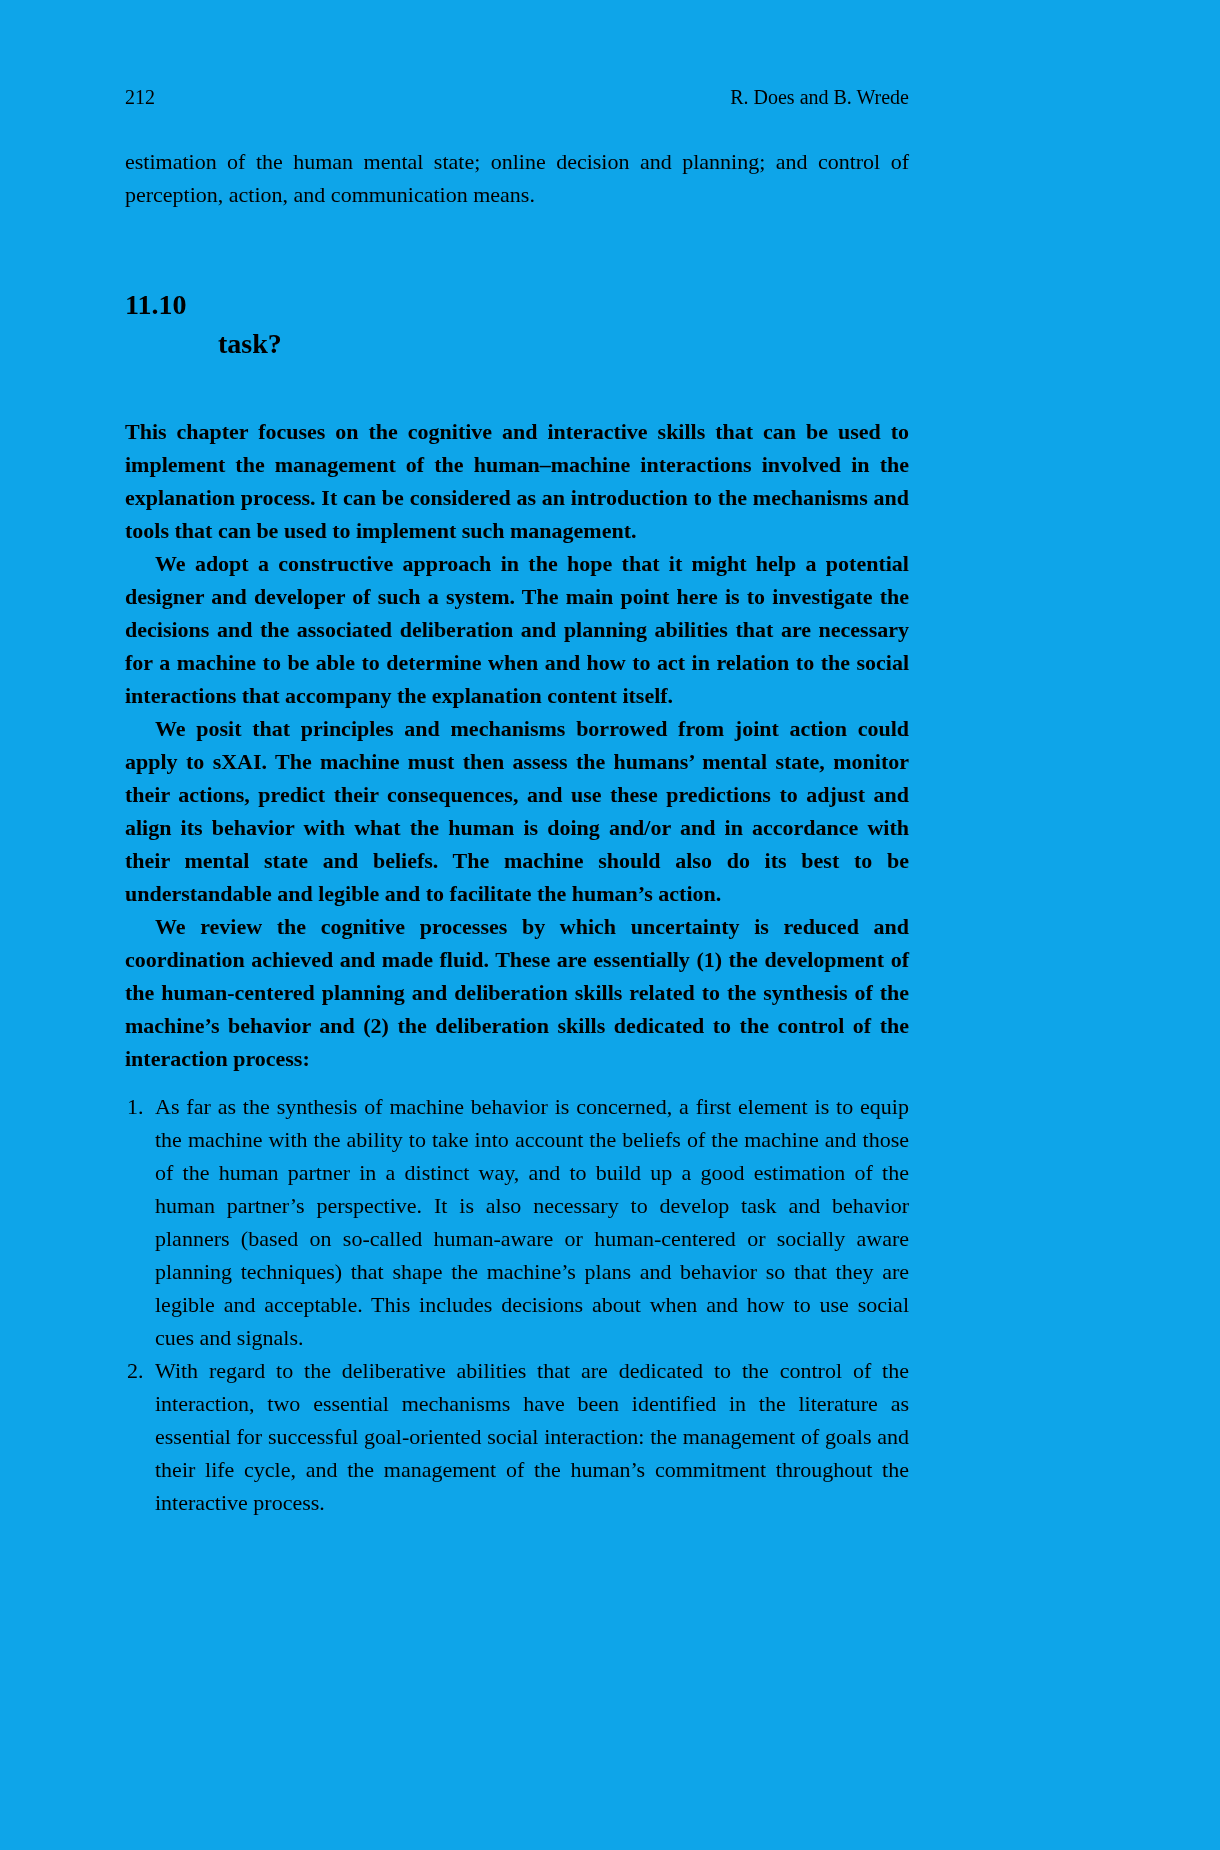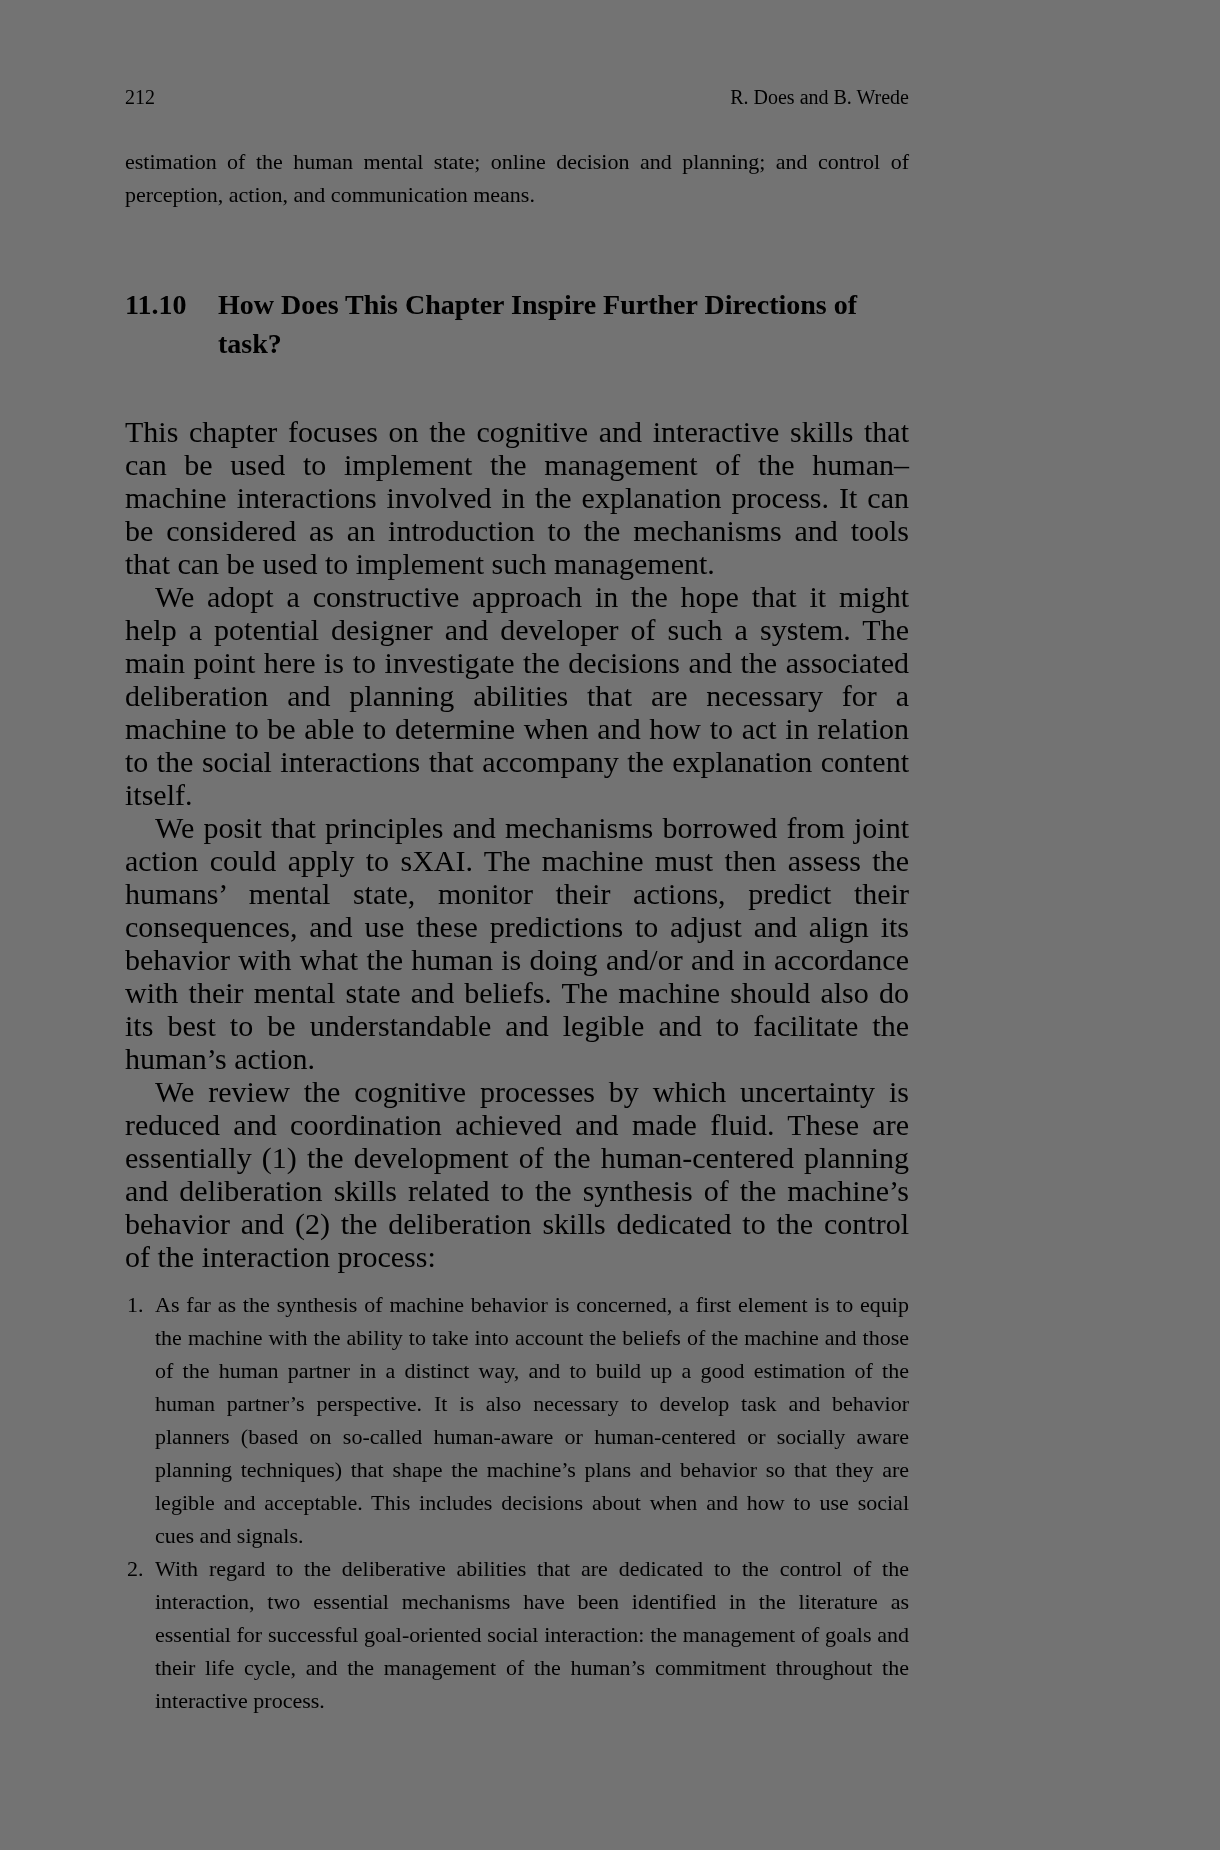--- a/index.html
+++ b/index.html
@@ -4,21 +4,21 @@
 <style>
   html, body {
     margin: 0;
     padding: 0;
     background: #ffffff;
   }
   .page {
     position: relative;
     width: 1220px;
     height: 1850px;
-    background: #737373;
+    background: #0ea5e9;
     font-family: "Liberation Serif", "DejaVu Serif", serif;
     color: #000000;
     overflow: hidden;
   }
   .content {
     position: absolute;
     left: 125px;
     top: 85px;
     width: 784px;
   }
@@ -47,23 +47,24 @@
     flex: 0 0 93px;
   }
   .sec-title {
     flex: 1 1 auto;
   }
   .body-block {
     margin-top: 52px;
   }
   p.body-par {
     margin: 0;
-    font-size: 30px;
+    font-size: 22px;
     line-height: 33px;
     text-align: justify;
+    font-weight: bold;
   }
   p.body-par.indent {
     text-indent: 30px;
   }
   .numbered-list {
     margin-top: 15px;
   }
   .list-item {
     position: relative;
     padding-left: 30px;
@@ -86,21 +87,21 @@
     <div class="running-header">
       <span>212</span>
       <span>R. Does and B. Wrede</span>
     </div>
 
     <p class="intro-par">estimation of the human mental state; online decision and planning; and control of perception, action, and communication means.</p>
 
     <div class="section-heading">
       <span class="sec-num">11.10</span>
       <span class="sec-title">
-        <span>How Does This Chapter Inspire Further Directions of</span><br>
+        <br>
         <span>task?</span>
       </span>
     </div>
 
     <div class="body-block">
       <p class="body-par">This chapter focuses on the cognitive and interactive skills that can be used to implement the management of the human–machine interactions involved in the explanation process. It can be considered as an introduction to the mechanisms and tools that can be used to implement such management.</p>
       <p class="body-par indent">We adopt a constructive approach in the hope that it might help a potential designer and developer of such a system. The main point here is to investigate the decisions and the associated deliberation and planning abilities that are necessary for a machine to be able to determine when and how to act in relation to the social interactions that accompany the explanation content itself.</p>
       <p class="body-par indent">We posit that principles and mechanisms borrowed from joint action could apply to sXAI. The machine must then assess the humans’ mental state, monitor their actions, predict their consequences, and use these predictions to adjust and align its behavior with what the human is doing and/or and in accordance with their mental state and beliefs. The machine should also do its best to be understandable and legible and to facilitate the human’s action.</p>
       <p class="body-par indent">We review the cognitive processes by which uncertainty is reduced and coordination achieved and made fluid. These are essentially (1) the development of the human-centered planning and deliberation skills related to the synthesis of the machine’s behavior and (2) the deliberation skills dedicated to the control of the interaction process:</p>
 

